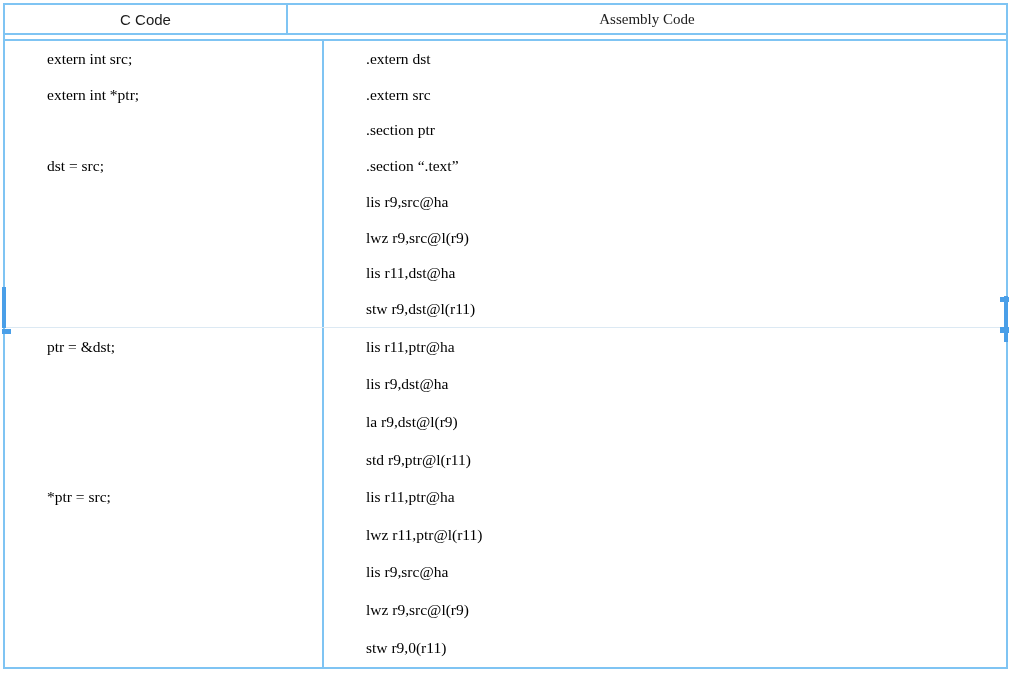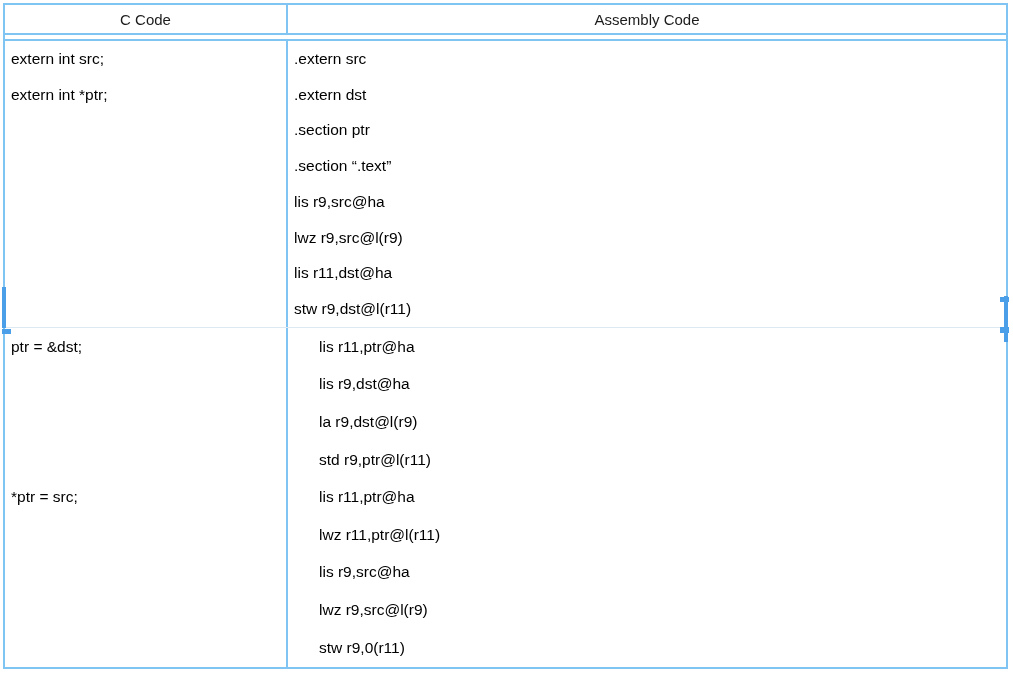--- a/index.html
+++ b/index.html
@@ -15,33 +15,33 @@
        font-family:"Liberation Sans", sans-serif;}
   .page{position:absolute;left:0;top:0;width:1013px;height:676px;background:#ffffff;}
 
   .table{position:absolute;left:3px;top:3px;width:1005px;height:666px;
          border:2px solid var(--border);display:flex;flex-direction:column;background:#fff;}
 
   .thead{display:flex;height:28px;flex:0 0 28px;}
   .th{display:flex;align-items:center;justify-content:center;
       font-size:15px;color:var(--header-text);}
   .c-col{width:283px;flex:0 0 283px;border-right:2px solid var(--border);}
-  .asm-col{flex:1 1 auto;}
+  .asm-col{flex:1 1 auto;font-family:Liberation Serif, serif;}
 
   .double-rule{height:8px;flex:0 0 8px;border-top:2px solid var(--border);
                border-bottom:2px solid var(--border);}
 
   .tsection{display:flex;}
   .s1{height:286px;flex:0 0 286px;}
-  .s2{flex:1 1 auto;gap:25px;}
+  .s2{flex:1 1 auto;}
   .row-divider{height:1px;flex:0 0 1px;background:var(--row-divider);}
 
   .td{padding-left:6px;overflow:hidden;
-      font-family:Liberation Sans, sans-serif;
-      font-size:15.5px;color:var(--code-text);white-space:pre;}
+      font-family:Liberation Serif, serif;
+      font-size:15.5px;color:var(--code-text);white-space:pre;margin-left:36px;}
   .line{display:flex;align-items:center;}
   .s1 .line{height:35.75px;}
   .s2 .line{height:37.6px;}
 
   .handle{position:absolute;background:var(--accent);}
   .handle-left{left:2px;top:287px;width:4px;height:41px;}
   .handle-left-tab{left:2px;top:329px;width:9px;height:5px;}
   .handle-right{left:1004px;top:296px;width:4px;height:46px;}
   .handle-right-tab1{left:1000px;top:297px;width:9px;height:5px;}
   .handle-right-tab2{left:1000px;top:327px;width:9px;height:6px;}
@@ -54,22 +54,22 @@
   <div class="table">
 
     <div class="thead">
       <div class="th c-col">C Code</div>
       <div class="th asm-col">Assembly Code</div>
     </div>
 
     <div class="double-rule"></div>
 
     <div class="tsection s1">
-      <div class="td c-col"><div class="line">extern int src;</div><div class="line">extern int *ptr;</div><div class="line"></div><div class="line"></div><div class="line"></div><div class="line"></div></div>
-      <div class="td asm-col"><div class="line">.extern src</div><div class="line">.extern dst</div><div class="line">.section ptr</div><div class="line">.section “.text”</div><div class="line">lis r9,src@ha</div><div class="line">lwz r9,src@l(r9)</div><div class="line">lis r11,dst@ha</div><div class="line">stw r9,dst@l(r11)</div></div>
+      <div class="td c-col"><div class="line">extern int src;</div><div class="line">extern int *ptr;</div><div class="line"></div><div class="line">dst = src;</div><div class="line"></div><div class="line"></div><div class="line"></div></div>
+      <div class="td asm-col"><div class="line">.extern dst</div><div class="line">.extern src</div><div class="line">.section ptr</div><div class="line">.section “.text”</div><div class="line">lis r9,src@ha</div><div class="line">lwz r9,src@l(r9)</div><div class="line">lis r11,dst@ha</div><div class="line">stw r9,dst@l(r11)</div></div>
     </div>
 
     <div class="row-divider"></div>
 
     <div class="tsection s2">
       <div class="td c-col"><div class="line">ptr = &amp;dst;</div><div class="line"></div><div class="line"></div><div class="line"></div><div class="line">*ptr = src;</div><div class="line"></div><div class="line"></div><div class="line"></div><div class="line"></div></div>
       <div class="td asm-col"><div class="line">lis r11,ptr@ha</div><div class="line">lis r9,dst@ha</div><div class="line">la r9,dst@l(r9)</div><div class="line">std r9,ptr@l(r11)</div><div class="line">lis r11,ptr@ha</div><div class="line">lwz r11,ptr@l(r11)</div><div class="line">lis r9,src@ha</div><div class="line">lwz r9,src@l(r9)</div><div class="line">stw r9,0(r11)</div></div>
     </div>
 
   </div>

